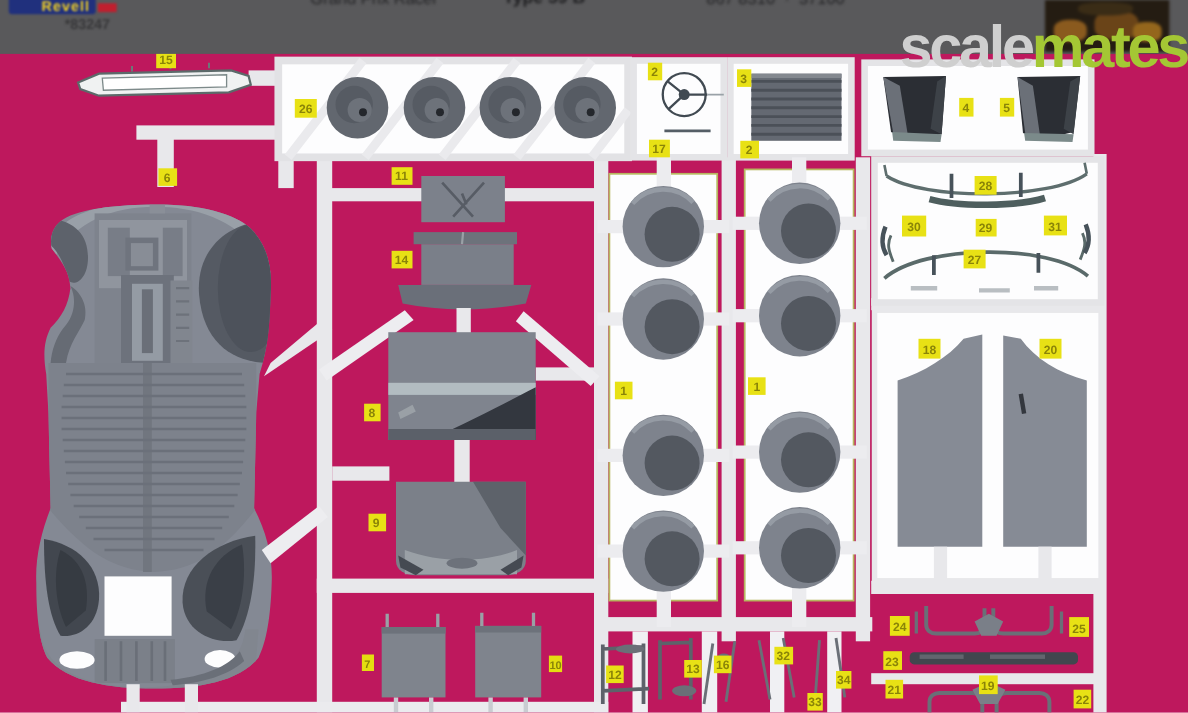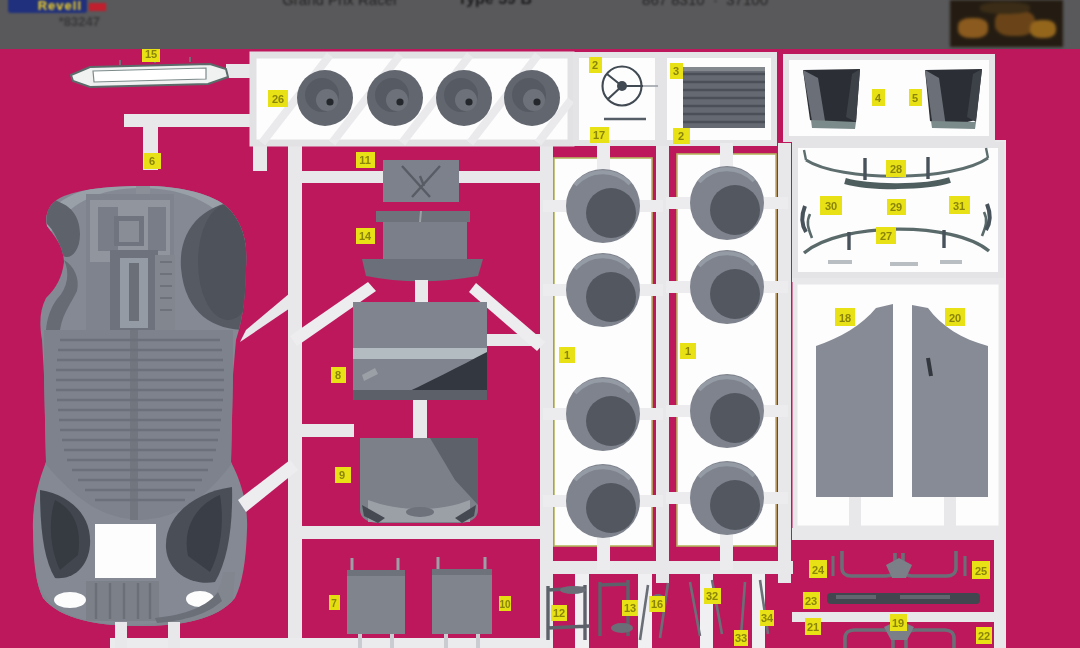--- a/index.html
+++ b/index.html
@@ -614,14 +614,15 @@
 
 <div class="abs" style="left:618px;top:-9px;width:150px;height:17px;color:#232325;font-family:'Liberation Sans',sans-serif;font-size:15px;filter:blur(1.3px);">867 8310 &nbsp;·&nbsp; 37100</div>
 
 <div class="abs" style="left:950px;top:0px;width:113px;height:47px;background:#241c12;filter:blur(1.5px);overflow:hidden;">
   <div class="abs" style="left:8px;top:18px;width:30px;height:20px;background:#8a5a1e;border-radius:40%;"></div>
   <div class="abs" style="left:45px;top:10px;width:40px;height:26px;background:#6a4418;border-radius:40%;"></div>
   <div class="abs" style="left:80px;top:20px;width:26px;height:18px;background:#94661c;border-radius:40%;"></div>
   <div class="abs" style="left:30px;top:2px;width:50px;height:12px;background:#3a2c16;border-radius:40%;"></div>
 </div>
 
+<div class="abs" style="left:779px;top:12px;width:300px;height:55px;font-family:'Liberation Sans',sans-serif;font-weight:bold;font-size:54px;letter-spacing:-3px;filter:blur(0.6px);"><span style="color:#cfcfcf;">scale</span><span style="color:#a4c734;">mates</span></div>
 
 </div>
 
 </body></html>

